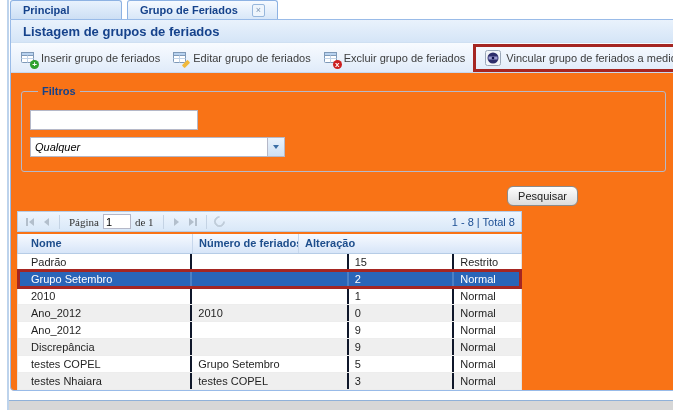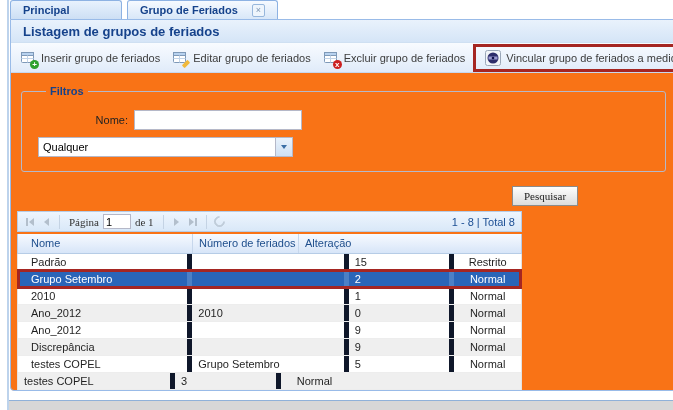--- a/index.html
+++ b/index.html
@@ -33,69 +33,69 @@
   .red-box{border:3px solid var(--annotation);display:flex;align-items:center;margin-left:2px;padding:0 3px;}
   .tb-icon{position:relative;width:16px;height:16px;flex:0 0 16px;}
   .badge{position:absolute;right:-3px;bottom:-3px;width:9px;height:9px;border-radius:50%;
          color:#fff;font-size:8px;font-weight:bold;line-height:9px;text-align:center;}
   .badge.add{background:#2ea12e;}
   .badge.del{background:#cc2020;}
   .badge.pencil{background:#f0b93c;border-radius:1px;width:8px;height:4px;transform:rotate(-45deg);right:-2px;bottom:0;}
 
   
   .body{padding:0;}
-  fieldset{margin:12px 10px 0 10px;border:1px solid #b5b8c8;border-radius:3px;padding:6px 0 14px 16px;}
+  fieldset{margin:12px 10px 0 10px;border:1px solid #b5b8c8;border-radius:3px;padding:6px 0 14px 8px;}
   legend{color:var(--accent);font-weight:bold;margin-left:8px;padding:0 4px;}
   .form-row{display:flex;align-items:center;margin-top:7px;}
   .form-label{width:96px;text-align:right;padding-right:6px;color:#222;}
   input.text{height:20px;border:1px solid #b5b8c8;font-family:inherit;font-size:11px;padding:0 4px;background:#fff;}
   .nome-input{width:168px;}
   .combo{display:flex;align-items:stretch;}
-  .combo input{width:238px;}
+  .combo input{width:238px;font-style:italic;}
   .combo-trigger{width:17px;height:20px;border:1px solid #b5b8c8;border-left:none;
          background:linear-gradient(#e9f2fc,#cfe0f3);display:flex;align-items:center;justify-content:center;cursor:pointer;}
   .combo-arrow{width:0;height:0;border-left:3px solid transparent;border-right:3px solid transparent;border-top:4px solid #3a6ea5;}
 
   
   .search-row{margin:14px 98px 0 0;text-align:right;height:20px;}
-  .btn{min-width:66px;height:20px;border:1px solid #8b8b8b;border-radius:0;
-       background:linear-gradient(#fefefe,#dcdcdc);font-family:Liberation Serif, serif;font-size:11px;color:#222;cursor:pointer;padding:0 10px;}
+  .btn{min-width:66px;height:20px;border:1px solid #8b8b8b;border-radius:6px;
+       background:linear-gradient(#fefefe,#dcdcdc);font-family:Liberation Sans, sans-serif;font-size:11px;color:#222;cursor:pointer;padding:0 10px;}
 
   
   .paging{margin:5px 0 0 6px;width:505px;height:21px;border:1px solid #b6cce6;
         background:linear-gradient(#eef5fd,#d9e8f8);display:flex;align-items:center;padding:0 4px;color:#555;}
   .pg-btn{width:16px;height:16px;display:flex;align-items:center;justify-content:center;gap:1px;cursor:default;}
   .tri-l{width:0;height:0;border-top:4px solid transparent;border-bottom:4px solid transparent;border-right:5px solid #b3bfcc;}
   .tri-r{width:0;height:0;border-top:4px solid transparent;border-bottom:4px solid transparent;border-left:5px solid #b3bfcc;}
   .pg-bar{width:2px;height:8px;background:#b3bfcc;}
   .pg-sep{width:1px;height:14px;background:#c4d3e4;margin:0 5px;}
   .pg-label{margin:0 4px;color:#333;font-family:Liberation Serif, serif;}
   .pg-input{width:28px;height:15px;border:1px solid #b5b8c8;font-family:inherit;font-size:11px;padding:0 2px;}
   .refresh{width:11px;height:11px;border:2px solid #c0cdda;border-radius:50%;border-top-color:transparent;transform:rotate(45deg);}
   .pg-status{margin-left:auto;color:#1c4f94;padding-right:2px;}
 
   
   .grid{margin:2px 0 0 6px;width:505px;}
   .grid-header{display:flex;height:20px;background:linear-gradient(#f7faff,#d7e5f8);
         border:1px solid #b6cce6;border-top:none;}
-  .hcell{padding:3px 18px 0 6px;color:#1e4e8c;font-weight:normal;border-right:1px solid #c7d7ec;
+  .hcell{padding:3px 18px 0 6px;color:#1e4e8c;font-weight:bold;border-right:1px solid #c7d7ec;
         overflow:hidden;white-space:nowrap;cursor:pointer;}
   .grid-rows{border-left:1px solid #e3e3e3;border-right:1px solid #e3e3e3;border-bottom:1px solid #e3e3e3;}
   .grid-row{display:flex;height:17px;background:#fff;border-bottom:1px solid #ededed;cursor:pointer;}
   .grid-row.alt{background:#efefef;}
   .grid-row.selected{background:var(--selection);color:#fff;position:relative;border-bottom-color:var(--selection);}
   .grid-row.selected::after{content:"";position:absolute;left:-1px;right:-1px;top:-2px;bottom:-2px;
         border:3px solid var(--annotation);pointer-events:none;z-index:3;}
-  .cell{padding:2px 6px 0 6px;border-right:5px solid #0f172a;overflow:hidden;white-space:nowrap;color:#1f1f1f;}
+  .cell{padding:2px 6px 0 6px;border-right:2px solid #0f172a;overflow:hidden;white-space:nowrap;color:#1f1f1f;}
   .grid-row.selected .cell{color:#fff;border-right-color:#4c80c6;}
   .c0{width:175px;padding-left:13px;}
   .hcell.c0{padding-left:13px;}
   .c1{width:157px;}
   .c2{width:106px;}
-  .c3{width:67px;border-right:none;text-align:center;}
+  .c3{width:67px;border-right:none;}
 
   
   .page-bottom{position:absolute;left:0;right:0;bottom:0;height:10px;border-top:1px solid #8fb1d9;background:#d7d7d7;}
 
   
   .gicon{display:block;}
 </style>
 </head>
 <body>
 
@@ -166,21 +166,20 @@
           <span>Vincular grupo de feriados a medidores</span>
         </div>
       </div>
     </div>
 
     <div class="body">
 
       <fieldset>
         <legend>Filtros</legend>
         <div class="form-row">
-          <span class="form-label">Nome:</span>
           <input class="text nome-input" type="text" value="" style="">
         </div>
         <div class="form-row">
           <span class="combo">
             <input class="text" type="text" value="Qualquer" style="">
             <span class="combo-trigger">
               <span class="combo-arrow"></span>
             </span>
           </span>
         </div>
@@ -260,20 +259,21 @@
               <span class="cell c2">9</span>
               <span class="cell c3">Normal</span>
             </div>
             <div class="grid-row">
               <span class="cell c0">testes COPEL</span>
               <span class="cell c1">Grupo Setembro</span>
               <span class="cell c2">5</span>
               <span class="cell c3">Normal</span>
             </div>
             <div class="grid-row alt">
+              <span class="cell c0">testes Nhaiara</span>
               <span class="cell c1">testes COPEL</span>
               <span class="cell c2">3</span>
               <span class="cell c3">Normal</span>
             </div>
           </div>
       </div>
 
     </div>
   </div>
 

